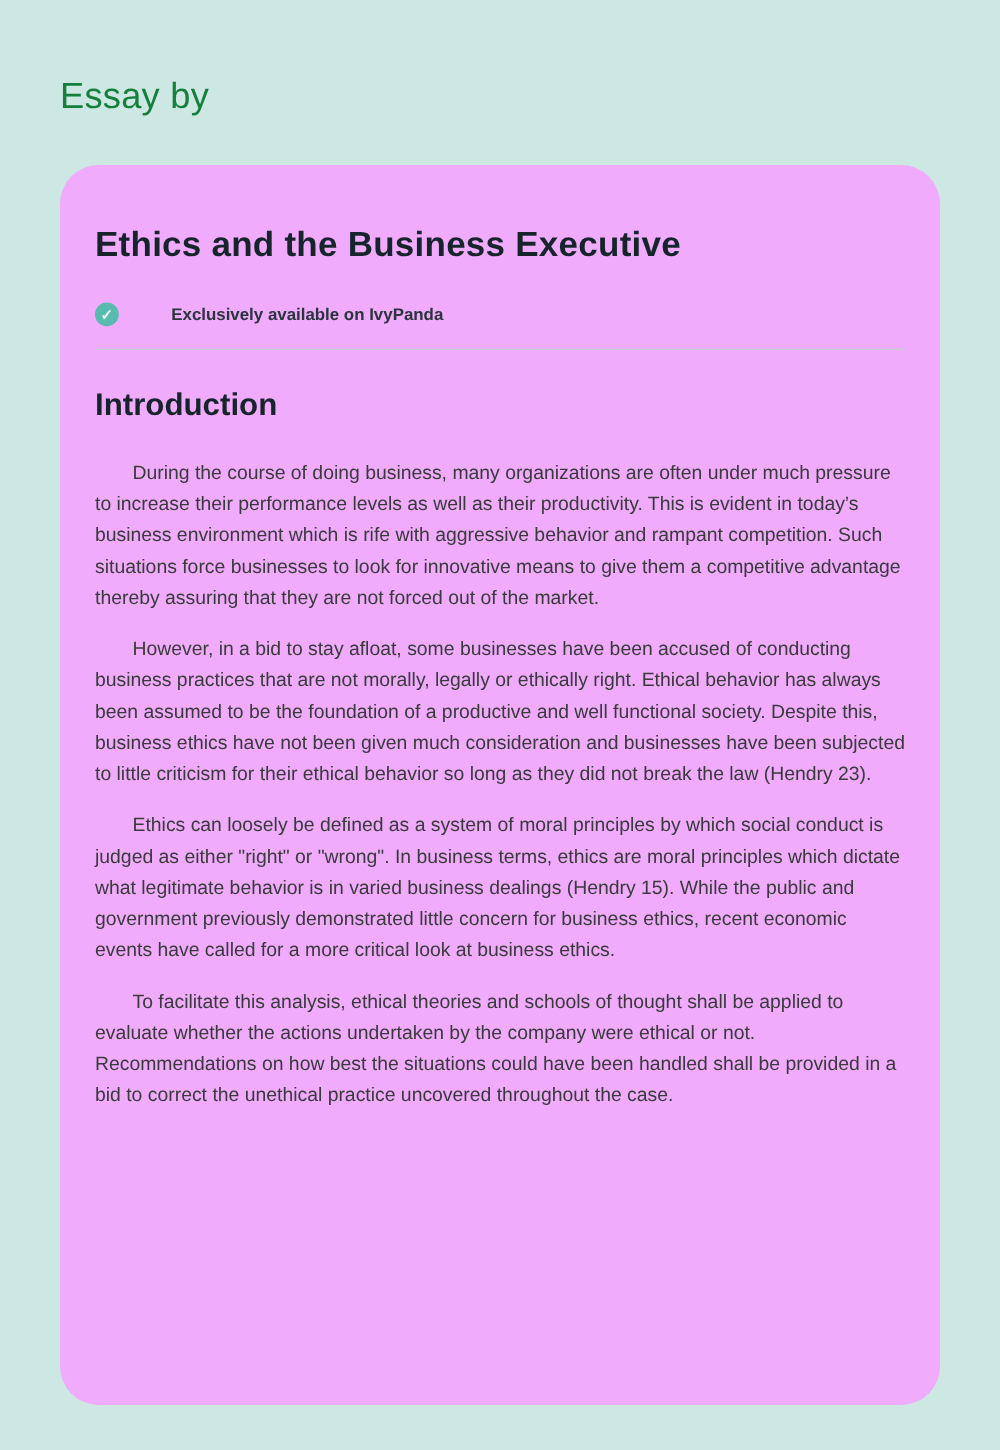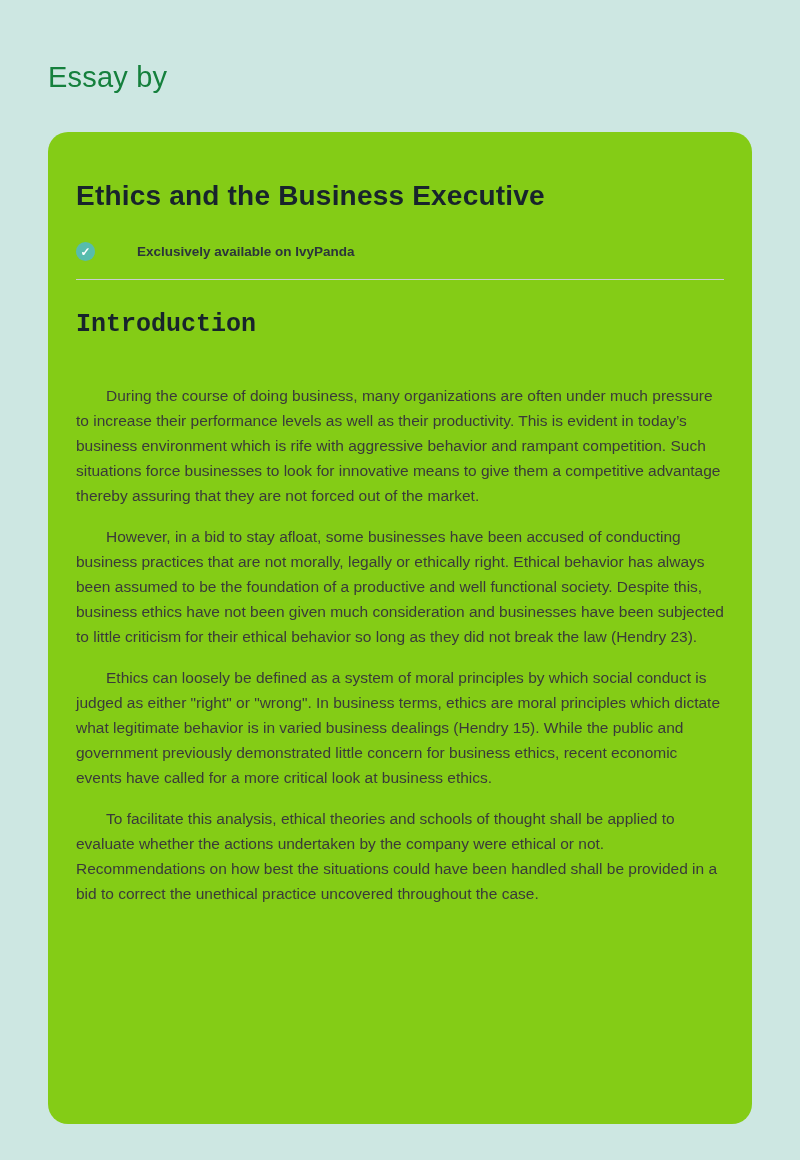--- a/index.html
+++ b/index.html
@@ -44,22 +44,22 @@
   .reg {
     font-size: 14px;
     font-weight: 700;
     color: #15242e;
     vertical-align: super;
     font-family: "Liberation Serif", "DejaVu Serif", serif;
   }
   .card {
     width: 704px;
     margin: 20px auto 0 auto;
-    background: #84cc16;
-    border-radius: 20px;
+    background: #f0abfc;
+    border-radius: 31px;
     padding: 48px 28px 56px 28px;
     min-height: 992px;
   }
   .title {
     font-size: 28px;
     font-weight: 700;
     color: #18242c;
     margin-bottom: 30px;
     letter-spacing: 0.2px;
   }
@@ -91,22 +91,21 @@
   }
   .divider {
     border: none;
     border-top: 1px solid #c9cdd1;
     margin: 0 0 30px 0;
   }
   .section-heading {
     font-size: 25px;
     font-weight: 700;
     color: #18242c;
-    margin-bottom: 44px;
-    font-family: Liberation Mono, monospace;
+    margin-bottom: 27px;
   }
   .body-paragraph {
     font-size: 15.5px;
     line-height: 25px;
     color: #3a3a3a;
     margin-bottom: 16px;
     text-indent: 30px;
   }
 </style>
 </head>

